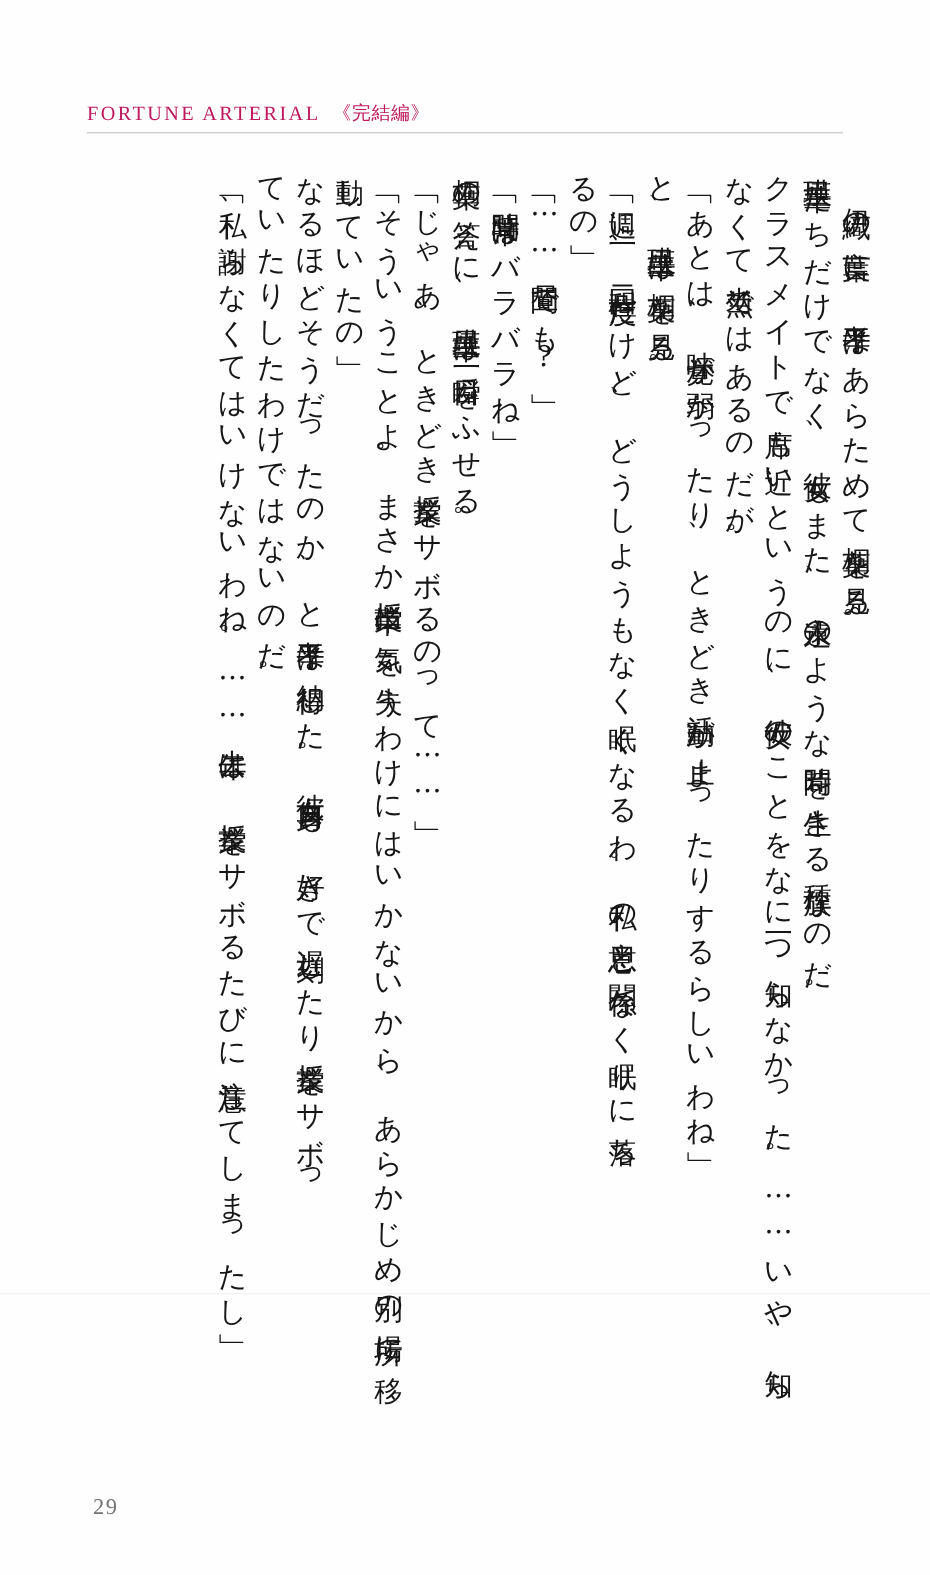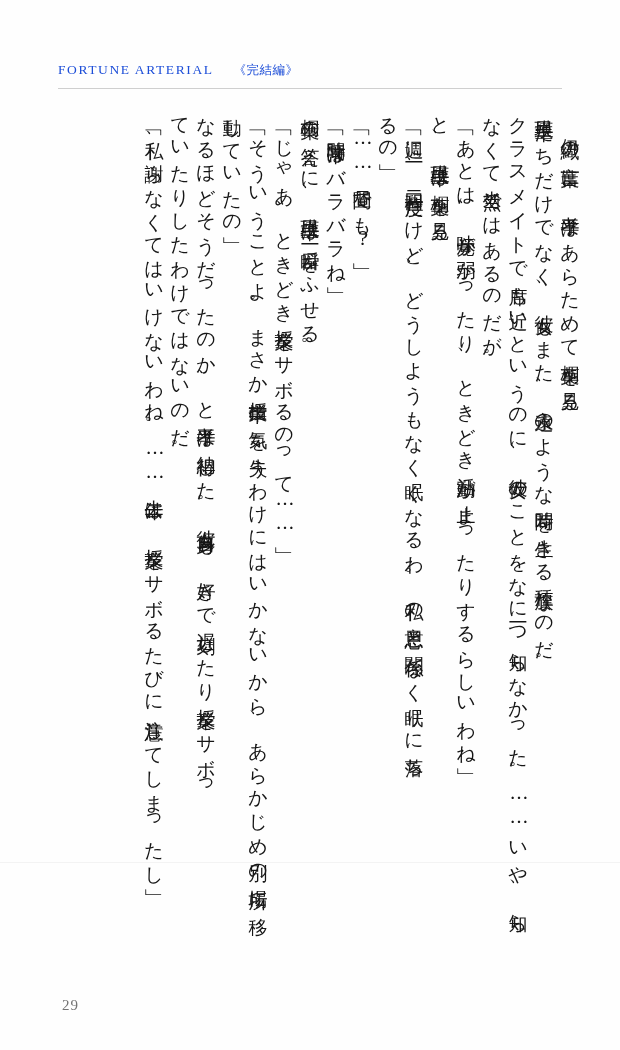--- a/index.html
+++ b/index.html
@@ -22,36 +22,36 @@
     background: #fefefe;
   }
   
   .header {
     position: absolute;
     top: 62px;
     left: 58px;
     right: 58px;
     height: 22px;
     display: flex;
-    align-items: flex-start;
+    align-items: flex-end;
     font-size: 13px;
     letter-spacing: 1.2px;
-    color: #1d4ed8;
+    color: #be185d;
     white-space: nowrap;
   }
   .header .latin {
     font-family: "Liberation Serif", "DejaVu Serif", serif;
     font-size: 13.5px;
     letter-spacing: 1.6px;
   }
   .header .jp {
     font-family: "DejaVu Serif", "Liberation Serif", serif;
     font-size: 12.5px;
     letter-spacing: 0.5px;
-    margin-left: 20px;
+    margin-left: 8px;
   }
   .header-rule {
     position: absolute;
     top: 88px;
     left: 58px;
     right: 58px;
     height: 1px;
     background: #cfcfcf;
   }
   

